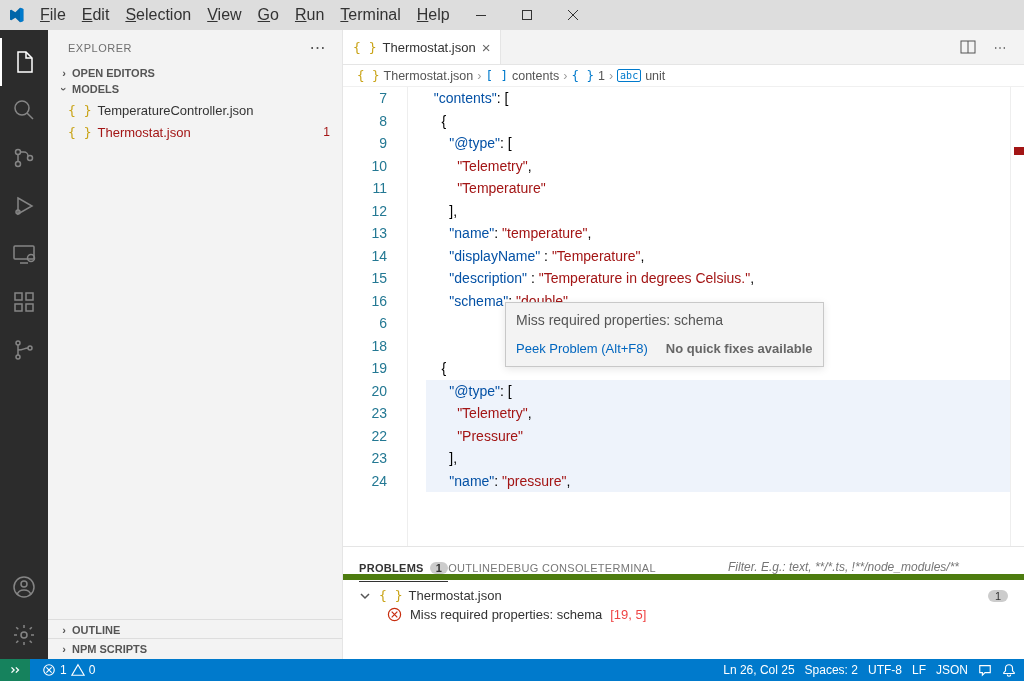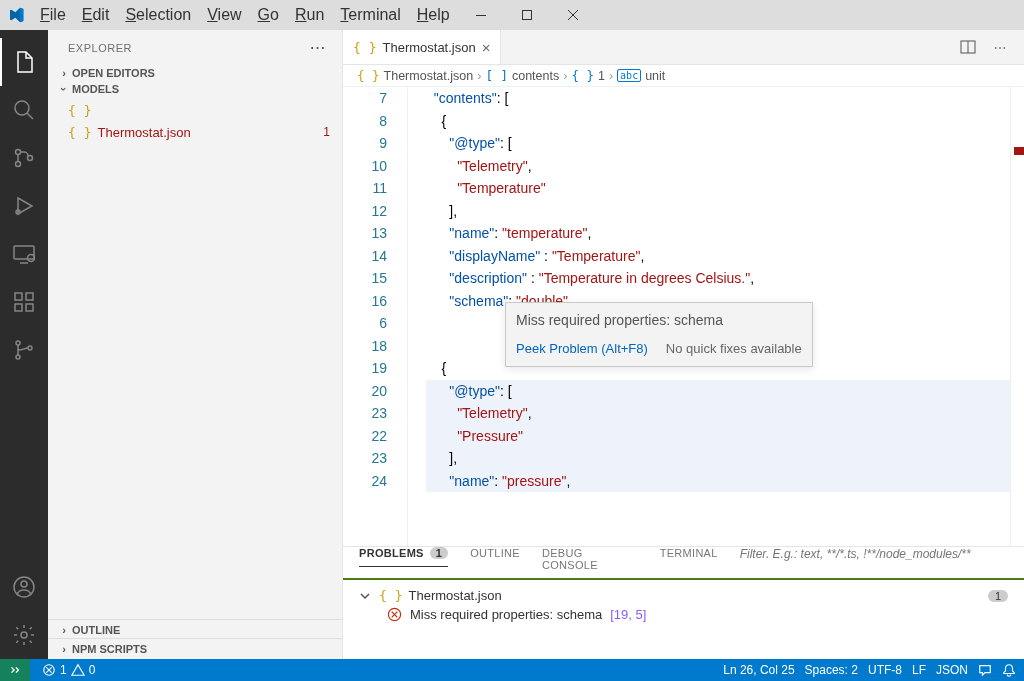--- a/index.html
+++ b/index.html
@@ -62,43 +62,43 @@
 .tok-key { color: #0451a5; }
 .tok-str { color: #a31515; }
 .tok-punc { color: #000; }
 .code .hl { background: #eef3fb; }
 
 
 .hover-box { position: absolute; background: #f3f3f3; border: 1px solid #c8c8c8; padding: 6px 10px; font-family: Consolas, monospace; font-size: 14px; box-shadow: 0 2px 8px rgba(0,0,0,0.1); }
 .hover-box .msg { color: #555; margin-bottom: 6px; }
 .hover-box .actions { display: flex; gap: 18px; font-family: "Segoe UI", sans-serif; font-size: 13px; }
 .hover-box .actions .link { color: #0066bf; cursor: pointer; }
-.hover-box .actions .info { color: #666; }
+.hover-box .actions .info { color: #666; font-weight: bold; }
 
 
 .ruler { width: 14px; background: #fff; border-left: 1px solid #eee; position: relative; }
 .ruler .mark { position: absolute; right: 0; width: 10px; height: 8px; background: #a31515; }
 
 
 .panel { height: 113px; border-top: 1px solid #e5e5e5; display: flex; flex-direction: column; background: #fff; }
-.panel-tabs { height: 33px; display: flex; align-items: flex-start; gap: 22px; padding: 0 16px; font-size: 11px; letter-spacing: 0.3px; color: #777; border-bottom: 2px solid #4d7c0f; }
+.panel-tabs { height: 33px; display: flex; align-items: flex-end; padding: 0 16px; font-size: 11px; letter-spacing: 0.3px; color: #777; border-bottom: 6px solid #4d7c0f; }
 .panel-tabs .ptab { cursor: pointer; display: flex; align-items: center; gap: 6px; }
 .panel-tabs .ptab.active { color: #333; font-weight: 600; border-bottom: 1px solid #333; padding-bottom: 7px; margin-bottom: -8px; }
 .panel-tabs .ptab .count { background: #ccc; color: #333; border-radius: 10px; font-size: 11px; padding: 0 6px; }
 .panel-tabs .filter { margin-left: auto; font-size: 12px; color: #999; width: 280px; border: none; outline: none; background: transparent; font-style: italic; }
 .panel-body { flex: 1; padding: 6px 10px; font-size: 13px; overflow: auto; }
 .prob-file { display: flex; align-items: center; gap: 6px; padding: 2px 6px; }
 .prob-file .chev { width: 14px; }
 .prob-file .icon { color: #c9a316; font-family: monospace; }
 .prob-file .fname { color: #333; }
 .prob-file .count { margin-left: auto; background: #ccc; border-radius: 10px; font-size: 11px; padding: 0 7px; }
 .prob-item { display: flex; align-items: center; gap: 8px; padding: 2px 6px 2px 34px; }
 .prob-item .sev { color: #c72e0f; }
 .prob-item .msg { color: #333; }
-.prob-item .loc { color: #8b5cf6; }
+.prob-item .loc { color: #ef4444; }
 
 
 .statusbar { height: 22px; background: #007acc; color: #fff; display: flex; align-items: center; font-size: 12px; padding: 0 8px; gap: 12px; }
 .statusbar .sb-left, .statusbar .sb-right { display: flex; align-items: center; gap: 10px; }
 .statusbar .sb-right { margin-left: auto; }
 .statusbar .sb-item { display: flex; align-items: center; gap: 4px; cursor: pointer; }
 .statusbar .sb-remote { background: #16825d; height: 22px; margin-left: -8px; padding: 0 8px; display: flex; align-items: center; }
 
 svg { display: block; }
 </style>
@@ -220,20 +220,21 @@
       </div>
     </div>
     <div class="sidebar-section">
       <div class="section-title">
         <span class="chev open">›</span>
         <span>MODELS</span>
       </div>
       <div class="files">
         <div class="file-item">
           <span class="file-icon">{ }</span>
+          <span class="fname">TemperatureController.json</span>
         </div>
         <div class="file-item err">
           <span class="file-icon">{ }</span>
           <span class="fname">Thermostat.json</span>
           <span class="badge">1</span>
         </div>
       </div>
     </div>
     <div class="bottom-sections">
       <div class="sidebar-section">

